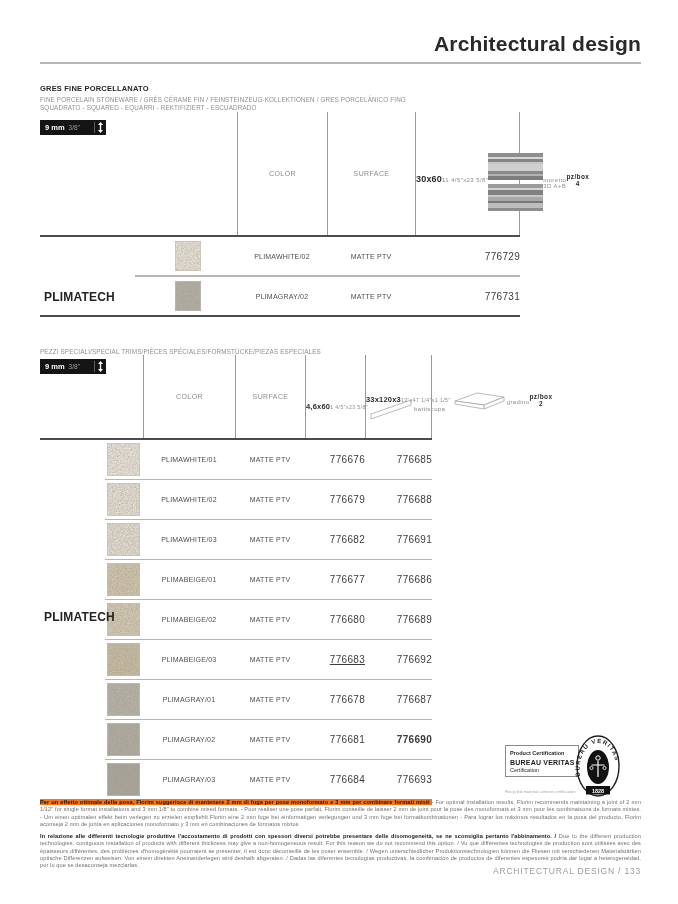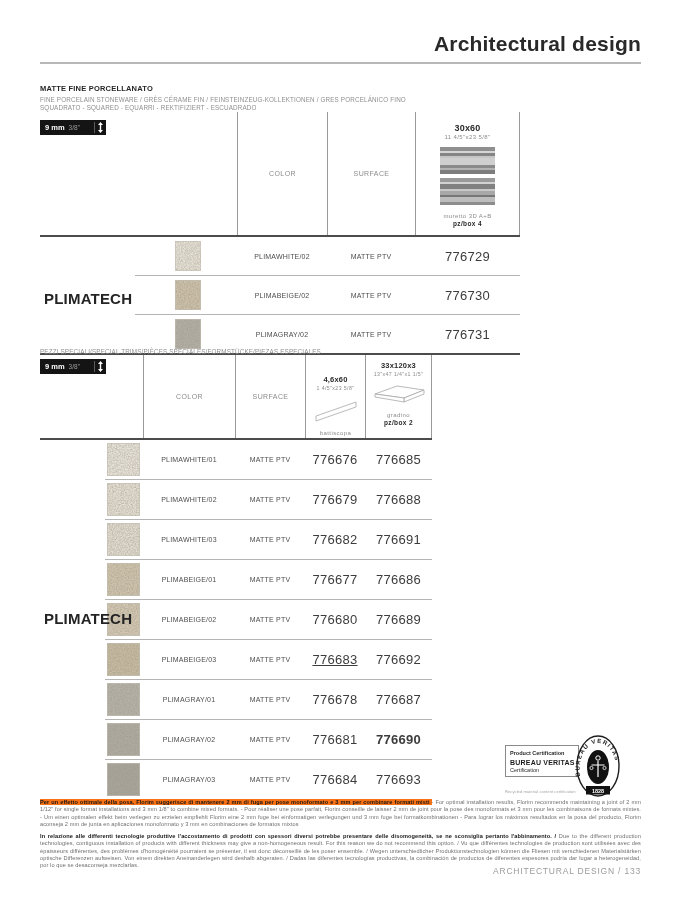--- a/index.html
+++ b/index.html
@@ -17,28 +17,28 @@
   .badge{position:absolute;display:flex;align-items:center;background:#141414;height:15px;width:66px;box-sizing:border-box}
   .badge1{left:40px;top:120px}
   .badge2{left:40px;top:359px}
   .badge-mm{color:#fff;font-weight:bold;font-size:7.5px;margin-left:5px;white-space:nowrap}
   .badge-in{color:#9c9c9c;font-size:6.5px;margin-left:4px;white-space:nowrap}
   .badge-div{width:1px;background:#5c5c5c;height:11px;margin-left:auto}
   .badge-arrow{width:11px;display:flex;justify-content:center;align-items:center}
   
   .hcell{border-left:1px solid #9a9a9a;display:flex;align-items:center;justify-content:center;
          color:#8c8c8c;font-size:7px;letter-spacing:.4px;box-sizing:border-box}
-  .fmtcell{flex-direction:column;justify-content:flex-start;text-align:center}
+  .fmtcell{flex-direction:row;justify-content:flex-start;text-align:center}
   .fmt-size{font-size:9px;font-weight:bold;color:#2b2b2b;letter-spacing:.2px}
   .fmt-in{font-size:6px;color:#8c8c8c;margin-top:1px;white-space:nowrap}
   .fmt-cap{font-size:6px;color:#8c8c8c}
   .fmt-pz{font-size:6.5px;font-weight:bold;color:#2b2b2b;margin-top:1px}
-  .brand{position:absolute;left:4px;font-weight:bold;font-size:15px;color:#242424;letter-spacing:.2px}
+  .brand{position:absolute;left:4px;font-weight:bold;font-size:12px;color:#242424;letter-spacing:.2px}
   .t-text{font-size:7px;color:#4d4d4d;text-align:center;letter-spacing:.2px}
-  .t-code{font-size:13px;color:#3c3c3c;text-align:center;letter-spacing:.3px}
+  .t-code{font-size:10px;color:#3c3c3c;text-align:right;letter-spacing:.3px}
   
   .t1{position:absolute;left:40px;top:112px;width:480px}
   .t1-header{display:flex;height:125px;border-bottom:2px solid #4c4c4c;box-sizing:border-box}
   .t1-spacer{width:197px}
   .t1-color{width:90px}
   .t1-surface{width:88px}
   .t1-fmt{width:105px;border-right:1px solid #9a9a9a;padding-top:11px;justify-content:flex-start}
   .t1 .fmt-img{margin-top:7px}
   .t1 .fmt-cap{margin-top:7px}
   .t1-body{position:relative;border-bottom:2px solid #4c4c4c}
@@ -79,21 +79,21 @@
 </style>
 </head>
 <body>
 
 <div class="page">
 
   <div class="hdr-title">Architectural design</div>
   <div class="hdr-rule"></div>
 
   <div class="sec1-head">
-    <div class="sec-title">MATTE FINE PORCELLANATO</div>
+    <div class="sec-title">GRES FINE PORCELLANATO</div>
     <div class="sec-sub">FINE PORCELAIN STONEWARE / GRÈS CÉRAME FIN / FEINSTEINZEUG-KOLLEKTIONEN / GRES PORCELÁNICO FINO</div>
     <div class="sec-sub" style="margin-top:1px">SQUADRATO - SQUARED - EQUARRI - REKTIFIZIERT - ESCUADRADO</div>
   </div>
 
   <div class="badge badge1">
     <span class="badge-mm">9 mm</span>
     <span class="badge-in">3/8"</span>
     <span class="badge-div"></span>
     <span class="badge-arrow">
       <svg width="7" height="11" viewBox="0 0 7 11">
@@ -145,38 +145,20 @@
               <rect width="26" height="30" fill="#e7e2d6"></rect>
               <rect width="26" height="30" filter="url(#spk1)" opacity="0.55"></rect>
               <rect x="0.5" y="0.5" width="25" height="29" fill="none" stroke="#c2beb4" stroke-width="0.6"></rect>
             </svg>
           </div>
           <div class="t-text" style="width: 90px;">PLIMAWHITE/02</div>
           <div class="t-text" style="width: 88px;">MATTE PTV</div>
           <div class="t-code" style="width: 105px;">776729</div>
         </div>
         <div class="t1-sep"></div>
-        <div class="t1-row">
-          <div class="t1-swatchcell">
-            <svg width="26" height="30">
-              <defs>
-                <filter id="spk2" x="0" y="0" width="100%" height="100%">
-                  <feTurbulence type="fractalNoise" baseFrequency="0.75" numOctaves="2" seed="14"></feTurbulence>
-                  <feColorMatrix type="matrix" values="0 0 0 0 0.32  0 0 0 0 0.29  0 0 0 0 0.25  1 1 1 0 -1.15"></feColorMatrix>
-                </filter>
-              </defs>
-              <rect width="26" height="30" fill="#cdc1a8"></rect>
-              <rect width="26" height="30" filter="url(#spk2)" opacity="0.55"></rect>
-              <rect x="0.5" y="0.5" width="25" height="29" fill="none" stroke="#c2beb4" stroke-width="0.6"></rect>
-            </svg>
-          </div>
-          <div class="t-text" style="width: 90px;">PLIMABEIGE/02</div>
-          <div class="t-text" style="width: 88px;">MATTE PTV</div>
-          <div class="t-code" style="width: 105px;">776730</div>
-        </div>
         <div class="t1-sep"></div>
         <div class="t1-row">
           <div class="t1-swatchcell">
             <svg width="26" height="30">
               <defs>
                 <filter id="spk3" x="0" y="0" width="100%" height="100%">
                   <feTurbulence type="fractalNoise" baseFrequency="0.75" numOctaves="2" seed="21"></feTurbulence>
                   <feColorMatrix type="matrix" values="0 0 0 0 0.32  0 0 0 0 0.29  0 0 0 0 0.25  1 1 1 0 -1.15"></feColorMatrix>
                 </filter>
               </defs>

